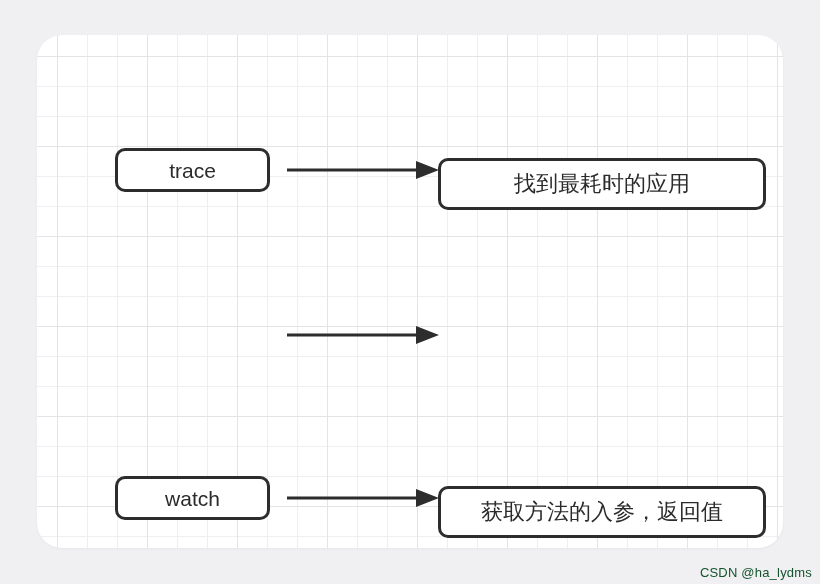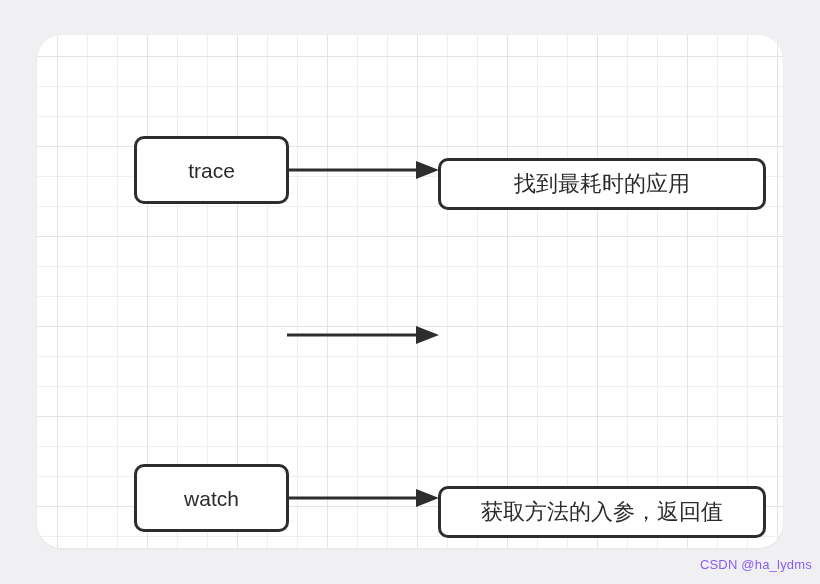--- a/index.html
+++ b/index.html
@@ -54,23 +54,23 @@
     border-radius: 10px;
     display: flex;
     align-items: center;
     justify-content: center;
     color: #2b2b2b;
     font-size: 21px;
     line-height: 1;
     white-space: nowrap;
   }
   .node-command {
-    left: 97px;
+    left: 78px;
     width: 155px;
-    height: 68px;
+    height: 44px;
     justify-content: center;
   }
   .node-description {
     left: 401px;
     width: 328px;
     height: 52px;
     font-size: 22px;
     margin-top: 14px;
   }
   .arrow {
@@ -97,23 +97,23 @@
     transform: translateY(-50%);
     width: 0;
     height: 0;
     border-left: 23px solid #2d2d2d;
     border-top: 9px solid transparent;
     border-bottom: 9px solid transparent;
   }
   .watermark {
     position: absolute;
     right: 8px;
-    bottom: 12px;
+    bottom: 4px;
     font-size: 13px;
-    color: #8b5cf6;
+    color: #14532d;
     letter-spacing: 0.2px;
   }
 </style>
 </head>
 <body>
 
 <div class="page">
   <div class="canvas">
 
     <div class="row row-1">

